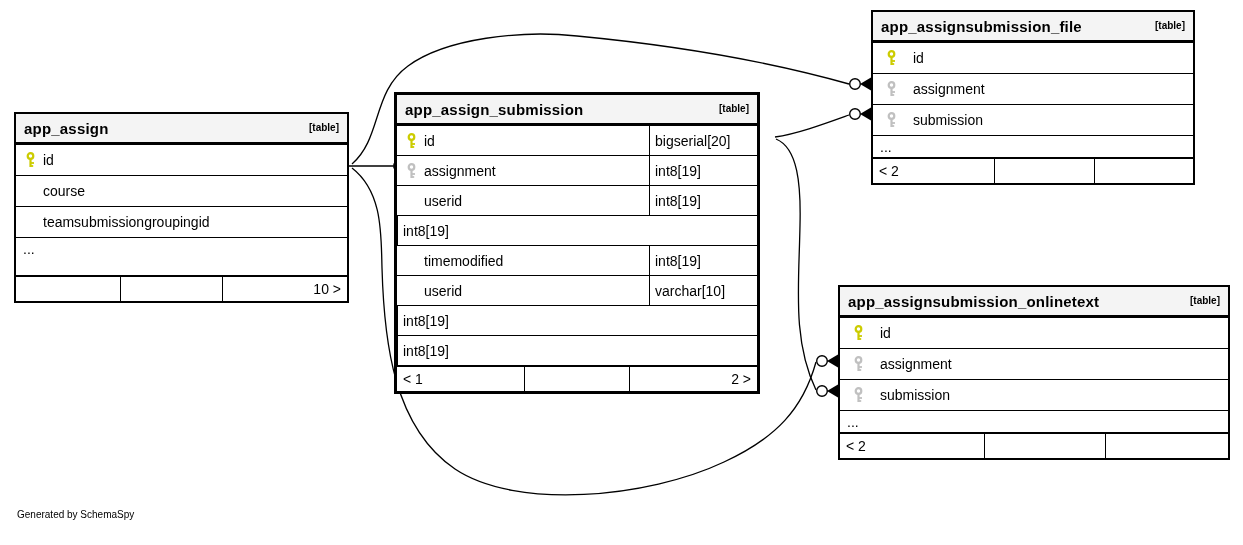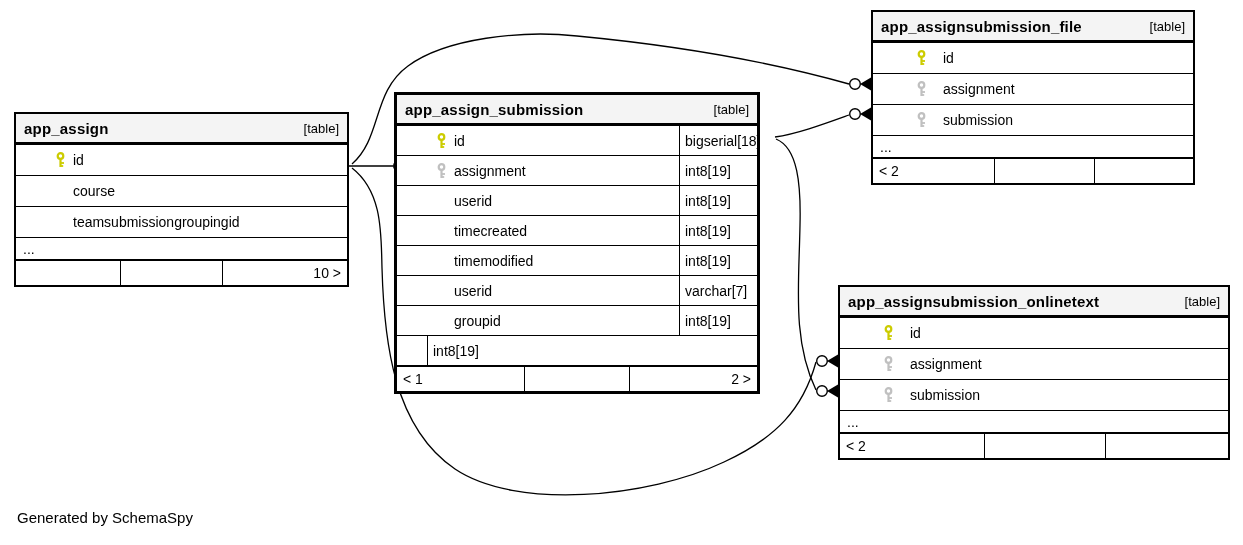--- a/index.html
+++ b/index.html
@@ -21,41 +21,41 @@
     font-size:14px;line-height:1;box-sizing:content-box;text-align:center;
   }
   .tbl.focus{border-width:3px;}
   .hdr{
     height:28px;background:var(--header-bg,#f4f4f4);
     border-bottom:2px solid var(--line,#000);
     display:flex;align-items:center;justify-content:space-between;
     padding:0 8px;
   }
   .tname{font-weight:bold;font-size:15px;letter-spacing:.2px;}
-  .ttag{font-size:13px;}
-  .row{height:30px;display:flex;align-items:center;border-top:1px solid var(--line,#000);padding-left:30px;}
+  .ttag{font-size:10px;font-weight:bold;}
+  .row{height:30px;display:flex;align-items:center;border-top:1px solid var(--line,#000);}
   .row:first-of-type{border-top:none;}
   .tbl.focus .row{height:29px;}
   .key{width:11px;height:16px;margin:0 7px 0 9px;display:inline-flex;flex:0 0 11px;}
   .key.pk{color:var(--pk,#cccc00);}
   .key.fk{color:var(--fk,#c0c0c0);}
   .key.none{visibility:hidden;}
   #t2 .key,#t3 .key{margin:0 16px 0 13px;}
   .cname{white-space:nowrap;}
   .grid-row{display:grid;grid-template-columns:252px 1fr;align-items:stretch;}
   .grid-row .namecell{display:flex;align-items:center;}
   .grid-row .typecell{display:flex;align-items:center;border-left:1px solid var(--line,#000);padding-left:5px;white-space:nowrap;}
   .row.ell{height:21px;padding-left:7px;font-size:14px;}
   .foot{
     border-top:2px solid var(--line,#000);height:24px;display:grid;align-items:center;
   }
   .fc{height:100%;display:flex;align-items:center;padding:0 6px;box-sizing:border-box;}
   .fc.c2,.fc.c3{border-left:1px solid var(--line,#000);}
   .fc.c3{justify-content:flex-end;}
-  .note{position:absolute;left:17px;top:509px;z-index:1;font-size:15px;}
+  .note{position:absolute;left:17px;top:509px;z-index:1;font-size:10px;}
 </style>
 </head>
 <body>
 
 <div class="canvas">
 
   <svg class="rel-layer" width="1243" height="545" viewBox="0 0 1243 545">
 
     <path class="rel-line" d="M 347 166 L 393 166"></path>
 
@@ -109,21 +109,21 @@
       <span class="key none"></span>
       <span class="cname">course</span>
     </div>
     <div class="row">
       <span class="key none"></span>
       <span class="cname">teamsubmissiongroupingid</span>
     </div>
     <div class="row ell">
       <span class="cname">...</span>
     </div>
-    <div class="foot" style="grid-template-columns:104px 102px 1fr;">
+    <div class="foot" style="grid-template-columns:104px 102px 1fr;margin-top:16px;">
       <span class="fc c1"></span>
       <span class="fc c2"></span>
       <span class="fc c3">10 &gt;</span>
     </div>
   </div>
 
   <div class="tbl focus" id="t1" style="left:394px;top:92px;width:360px;">
     <div class="hdr">
       <span class="tname">app_assign_submission</span>
       <span class="ttag">[table]</span>
@@ -134,21 +134,21 @@
         <span class="key pk">
           <svg width="11" height="16" viewBox="0 0 11 16">
               <circle cx="5.5" cy="4" r="2.8" fill="none" stroke="currentColor" stroke-width="2.2"></circle>
               <line x1="5.5" y1="6.8" x2="5.5" y2="15" stroke="currentColor" stroke-width="2.2"></line>
               <line x1="5.5" y1="11" x2="9" y2="11" stroke="currentColor" stroke-width="1.8"></line>
               <line x1="5.5" y1="14" x2="8.2" y2="14" stroke="currentColor" stroke-width="1.8"></line>
             </svg>
         </span>
         <span class="cname">id</span>
       </span>
-      <span class="typecell">bigserial[18]</span>
+      <span class="typecell">bigserial[20]</span>
     </div>
 
     <div class="row grid-row">
       <span class="namecell">
         <span class="key fk">
           <svg width="11" height="16" viewBox="0 0 11 16">
               <circle cx="5.5" cy="4" r="2.8" fill="none" stroke="currentColor" stroke-width="2.2"></circle>
               <line x1="5.5" y1="6.8" x2="5.5" y2="15" stroke="currentColor" stroke-width="2.2"></line>
               <line x1="5.5" y1="11" x2="9" y2="11" stroke="currentColor" stroke-width="1.8"></line>
               <line x1="5.5" y1="14" x2="8.2" y2="14" stroke="currentColor" stroke-width="1.8"></line>
@@ -160,45 +160,37 @@
     </div>
 
     <div class="row grid-row">
       <span class="namecell">
           <span class="key none"></span>
         <span class="cname">userid</span>
         </span>
       <span class="typecell">int8[19]</span>
     </div>
     <div class="row grid-row">
-      <span class="namecell">
-          <span class="key none"></span>
-        <span class="cname">timecreated</span>
-        </span>
       <span class="typecell">int8[19]</span>
     </div>
     <div class="row grid-row">
       <span class="namecell">
           <span class="key none"></span>
         <span class="cname">timemodified</span>
         </span>
       <span class="typecell">int8[19]</span>
     </div>
     <div class="row grid-row">
       <span class="namecell">
           <span class="key none"></span>
         <span class="cname">userid</span>
         </span>
-      <span class="typecell">varchar[7]</span>
-    </div>
-    <div class="row grid-row">
-      <span class="namecell">
-          <span class="key none"></span>
-        <span class="cname">groupid</span>
-        </span>
+      <span class="typecell">varchar[10]</span>
+    </div>
+    <div class="row grid-row">
       <span class="typecell">int8[19]</span>
     </div>
     <div class="row grid-row">
       <span class="typecell">int8[19]</span>
     </div>
 
     <div class="foot" style="grid-template-columns:127px 105px 1fr;">
       <span class="fc c1">&lt; 1</span>
       <span class="fc c2"></span>
       <span class="fc c3">2 &gt;</span>

